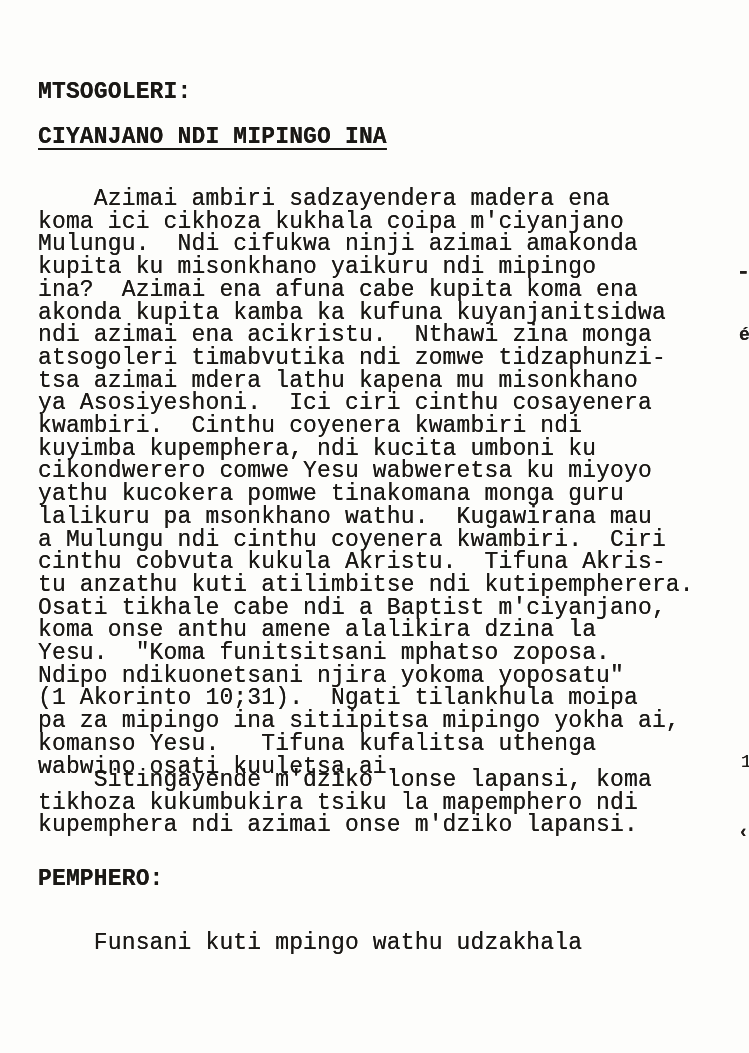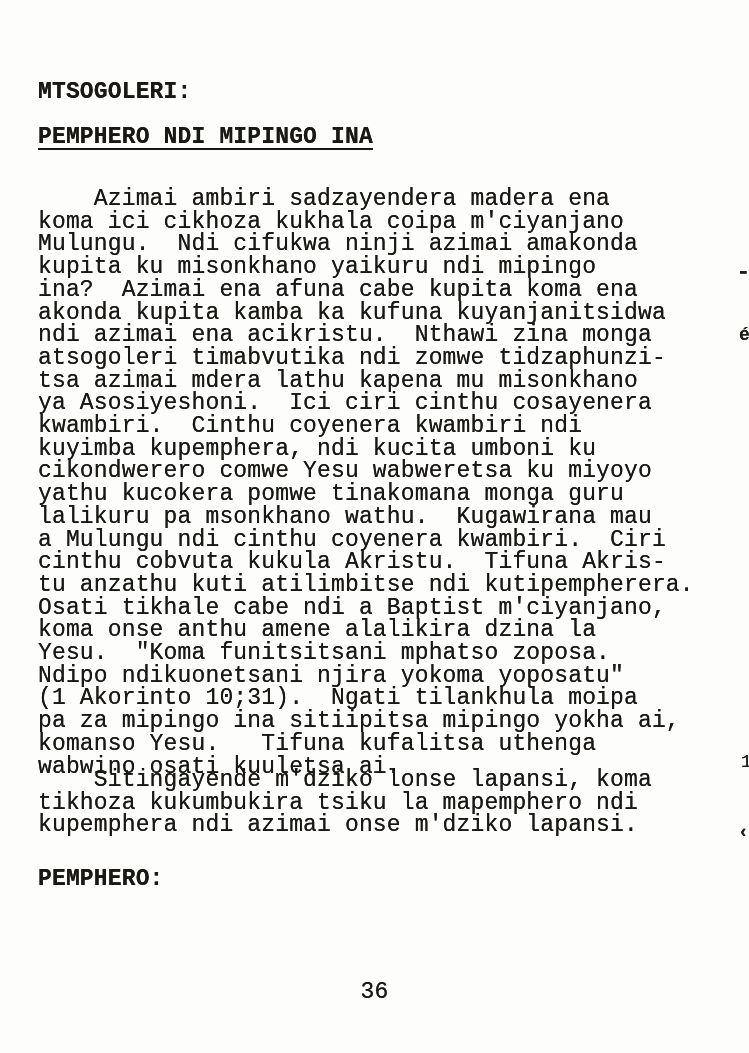--- a/index.html
+++ b/index.html
@@ -61,21 +61,21 @@
   .artifact-3 { left: 741px; top: 753px; }
   .artifact-4 { left: 738px; top: 823px; font-weight: bold; }
 </style>
 </head>
 <body>
 
 <div class="page">
 
   <div class="block header-label">MTSOGOLERI:</div>
 
-  <div class="block doc-title">PEMPHERO NDI MIPINGO INA</div>
+  <div class="block doc-title">CIYANJANO NDI MIPINGO INA</div>
 
   <div class="block para-1">    Azimai ambiri sadzayendera madera ena
 koma ici cikhoza kukhala coipa m'ciyanjano
 Mulungu.  Ndi cifukwa ninji azimai amakonda
 kupita ku misonkhano yaikuru ndi mipingo
 ina?  Azimai ena afuna cabe kupita koma ena
 akonda kupita kamba ka kufuna kuyanjanitsidwa
 ndi azimai ena acikristu.  Nthawi zina monga
 atsogoleri timabvutika ndi zomwe tidzaphunzi-
 tsa azimai mdera lathu kapena mu misonkhano
@@ -96,21 +96,21 @@
 pa za mipingo ina sitiipitsa mipingo yokha ai,
 komanso Yesu.   Tifuna kufalitsa uthenga
 wabwino osati kuuletsa ai.</div>
 
   <div class="block para-2">    Sitingayende m'dziko lonse lapansi, koma
 tikhoza kukumbukira tsiku la mapemphero ndi
 kupemphera ndi azimai onse m'dziko lapansi.</div>
 
   <div class="block section-label">PEMPHERO:</div>
 
+  <div class="block prayer-line">    Funsani kuti mpingo wathu udzakhala</div>
 
-  <div class="block page-number">36</div>
 
   <span class="artifact artifact-1">▬</span>
   <span class="artifact artifact-2">é</span>
   <span class="artifact artifact-3">1</span>
   <span class="artifact artifact-4">‹</span>
 
 </div>
 
 </body></html>

